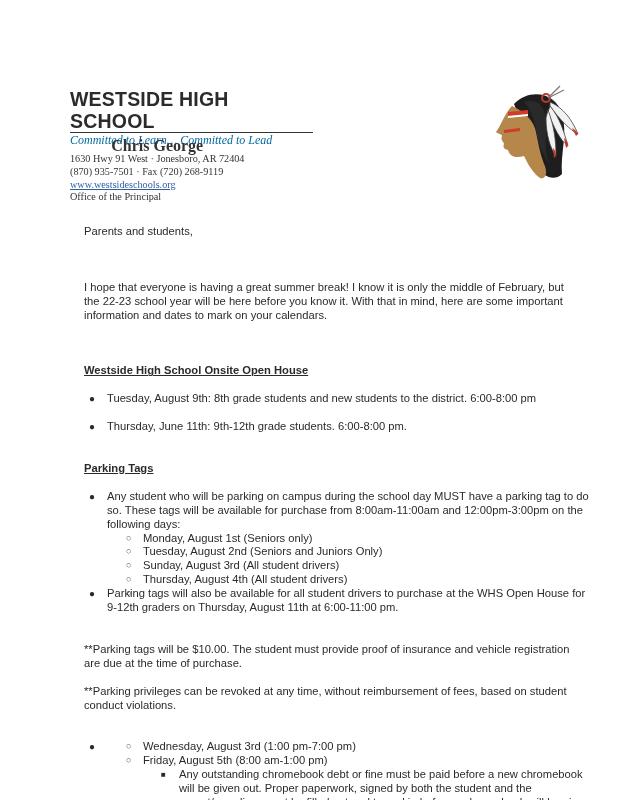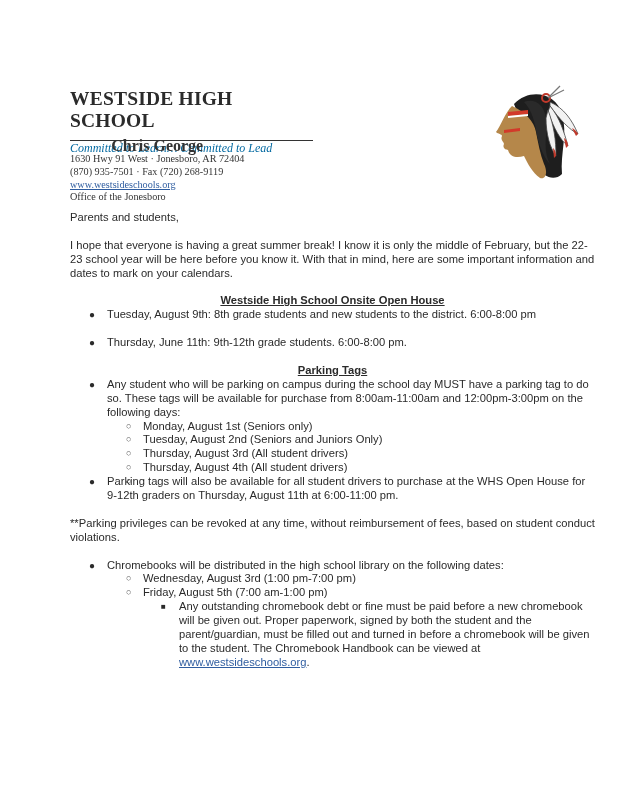--- a/index.html
+++ b/index.html
@@ -1,31 +1,31 @@
 <!DOCTYPE html>
 <html><head>
 <meta charset="utf-8">
 <style>
   html, body { margin: 0; padding: 0; background: #ffffff; }
   body { width: 618px; height: 800px; position: relative; overflow: hidden; color: #222; }
   .page { position: absolute; left: 0; top: 0; width: 618px; height: 800px; }
 
   .letterhead { position: absolute; left: 70px; top: 88px; width: 250px; }
-  .school-name { font-family: Liberation Serif, serif; font-weight: bold; font-size: 19.5px; color: #2b2b2b; letter-spacing: 0.2px; line-height: 22px; border-bottom: 1.3px solid #333; width: 243px; padding-bottom: 8px; }
+  .school-name { font-family: Liberation Sans, sans-serif; font-weight: bold; font-size: 19.5px; color: #2b2b2b; letter-spacing: 0.2px; line-height: 22px; border-bottom: 1.3px solid #333; width: 243px; padding-bottom: 0px; }
   .motto { font-family: "Liberation Serif", serif; font-style: italic; font-size: 12px; color: #0369a1; line-height: 14px; margin-top: 0px; }
   .sender { position: absolute; left: 70px; top: 138px; font-family: "Liberation Serif", serif; font-size: 10.2px; color: #333; line-height: 12.8px; }
   .sender .name { font-weight: bold; font-size: 16px; line-height: 15px; text-align: center; }
   .sender a { color: #2f5da0; text-decoration: underline; }
 
   .logo { position: absolute; left: 484px; top: 84px; width: 104px; height: 104px; }
 
   .body { position: absolute; left: 70px; top: 211px; width: 525px; font-family: "Liberation Sans", sans-serif; font-size: 11.2px; color: #2a2a2a; line-height: 13.9px; }
-  .body p { margin: 0; }
+  .body p { margin: 14px; }
   .gap { height: 13.9px; }
-  .heading { font-weight: bold; text-decoration: underline; text-align: center; }
+  .heading { font-weight: bold; text-decoration: underline; }
   ul { margin: 0; padding: 0; list-style: none; }
   li { position: relative; }
   .l1 { padding-left: 37px; }
   .l1 > .bullet { position: absolute; left: 19px; top: 0; font-size: 10px; }
   .l2 { padding-left: 73px; }
   .l2 > .bullet { position: absolute; left: 56px; top: 0; font-size: 9px; color: #555; }
   .l3 { padding-left: 109px; }
   .l3 > .bullet { position: absolute; left: 91px; top: 0; font-size: 8px; }
   .link { color: #2f5da0; text-decoration: underline; }
 </style>
@@ -37,21 +37,21 @@
   <div class="letterhead">
     <div class="school-name">WESTSIDE HIGH SCHOOL</div>
     <div class="motto">Committed to Learn… Committed to Lead</div>
   </div>
 
   <div class="sender">
     <div class="name">Chris George</div>
     <div>1630 Hwy 91 West · Jonesboro, AR 72404</div>
     <div>(870) 935-7501 · Fax (720) 268-9119</div>
     <div><a>www.westsideschools.org</a></div>
-    <div>Office of the Jonesboro</div>
+    <div>Office of the Principal</div>
   </div>
 
   <div class="logo">
     <svg width="104" height="104" viewBox="0 0 104 104">
 
       <path d="M30 20 C45 4 72 8 78 30 C84 50 76 70 78 90 C70 98 58 92 56 84 C48 72 42 50 30 20 Z" fill="#1e1e1e"></path>
 
       <path d="M28 22 C20 30 18 40 12 48 C14 50 18 50 18 52 C16 56 20 58 20 60 C18 64 22 66 24 66 C26 74 34 74 40 72 C44 80 48 88 56 94 C62 96 64 88 60 80 C56 70 54 58 52 48 C50 38 42 28 28 22 Z" fill="#b5874a"></path>
 
       <path d="M24 28 L44 26 L44 30 L24 32 Z" fill="#d23a2a"></path>
@@ -85,29 +85,30 @@
       <li class="gap"></li>
       <li class="l1"><span class="bullet">●</span><span>Thursday, June 11th: 9th-12th grade students. 6:00-8:00 pm.</span></li>
     </ul>
     <div class="gap"></div>
 
     <p class="heading">Parking Tags</p>
     <ul>
       <li class="l1"><span class="bullet">●</span><span>Any student who will be parking on campus during the school day MUST have a parking tag to do so. These tags will be available for purchase from 8:00am-11:00am and 12:00pm-3:00pm on the following days:</span></li>
       <li class="l2"><span class="bullet">○</span><span>Monday, August 1st (Seniors only)</span></li>
       <li class="l2"><span class="bullet">○</span><span>Tuesday, August 2nd (Seniors and Juniors Only)</span></li>
-      <li class="l2"><span class="bullet">○</span><span>Thursday, August 3rd (All student drivers)</span></li>
+      <li class="l2"><span class="bullet">○</span><span>Sunday, August 3rd (All student drivers)</span></li>
       <li class="l2"><span class="bullet">○</span><span>Thursday, August 4th (All student drivers)</span></li>
       <li class="l2"><span class="bullet">○</span></li>
       <li class="l1"><span class="bullet">●</span><span>Parking tags will also be available for all student drivers to purchase at the WHS Open House for 9-12th graders on Thursday, August 11th at 6:00-11:00 pm.</span></li>
     </ul>
     <div class="gap"></div>
+    <p>**Parking tags will be $10.00. The student must provide proof of insurance and vehicle registration are due at the time of purchase.</p>
     <p>**Parking privileges can be revoked at any time, without reimbursement of fees, based on student conduct violations.</p>
     <div class="gap"></div>
 
     <ul>
-      <li class="l1"><span class="bullet">●</span><span>Chromebooks will be distributed in the high school library on the following dates:</span></li>
+      <li class="l1"><span class="bullet">●</span></li>
       <li class="l2"><span class="bullet">○</span><span>Wednesday, August 3rd (1:00 pm-7:00 pm)</span></li>
-      <li class="l2"><span class="bullet">○</span><span>Friday, August 5th (7:00 am-1:00 pm)</span></li>
+      <li class="l2"><span class="bullet">○</span><span>Friday, August 5th (8:00 am-1:00 pm)</span></li>
       <li class="l3"><span class="bullet">■</span><span>Any outstanding chromebook debt or fine must be paid before a new chromebook will be given out. Proper paperwork, signed by both the student and the parent/guardian, must be filled out and turned in before a chromebook will be given to the student. The Chromebook Handbook can be viewed at</span> <a class="link">www.westsideschools.org</a><span>.</span></li>
     </ul>
   </div>
 </div>
 
 </body></html>

